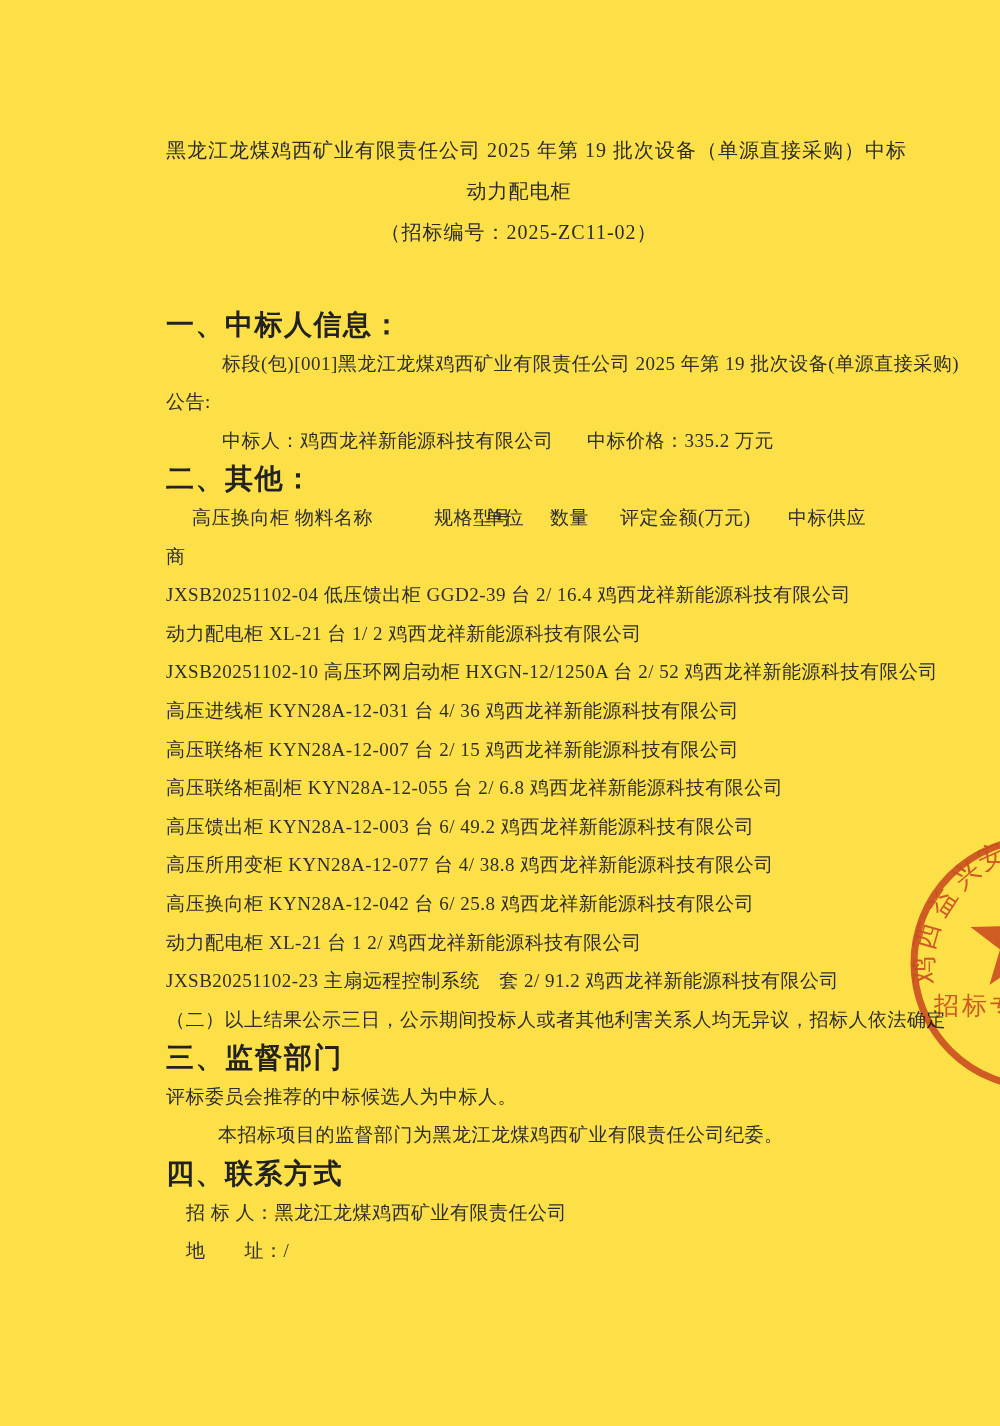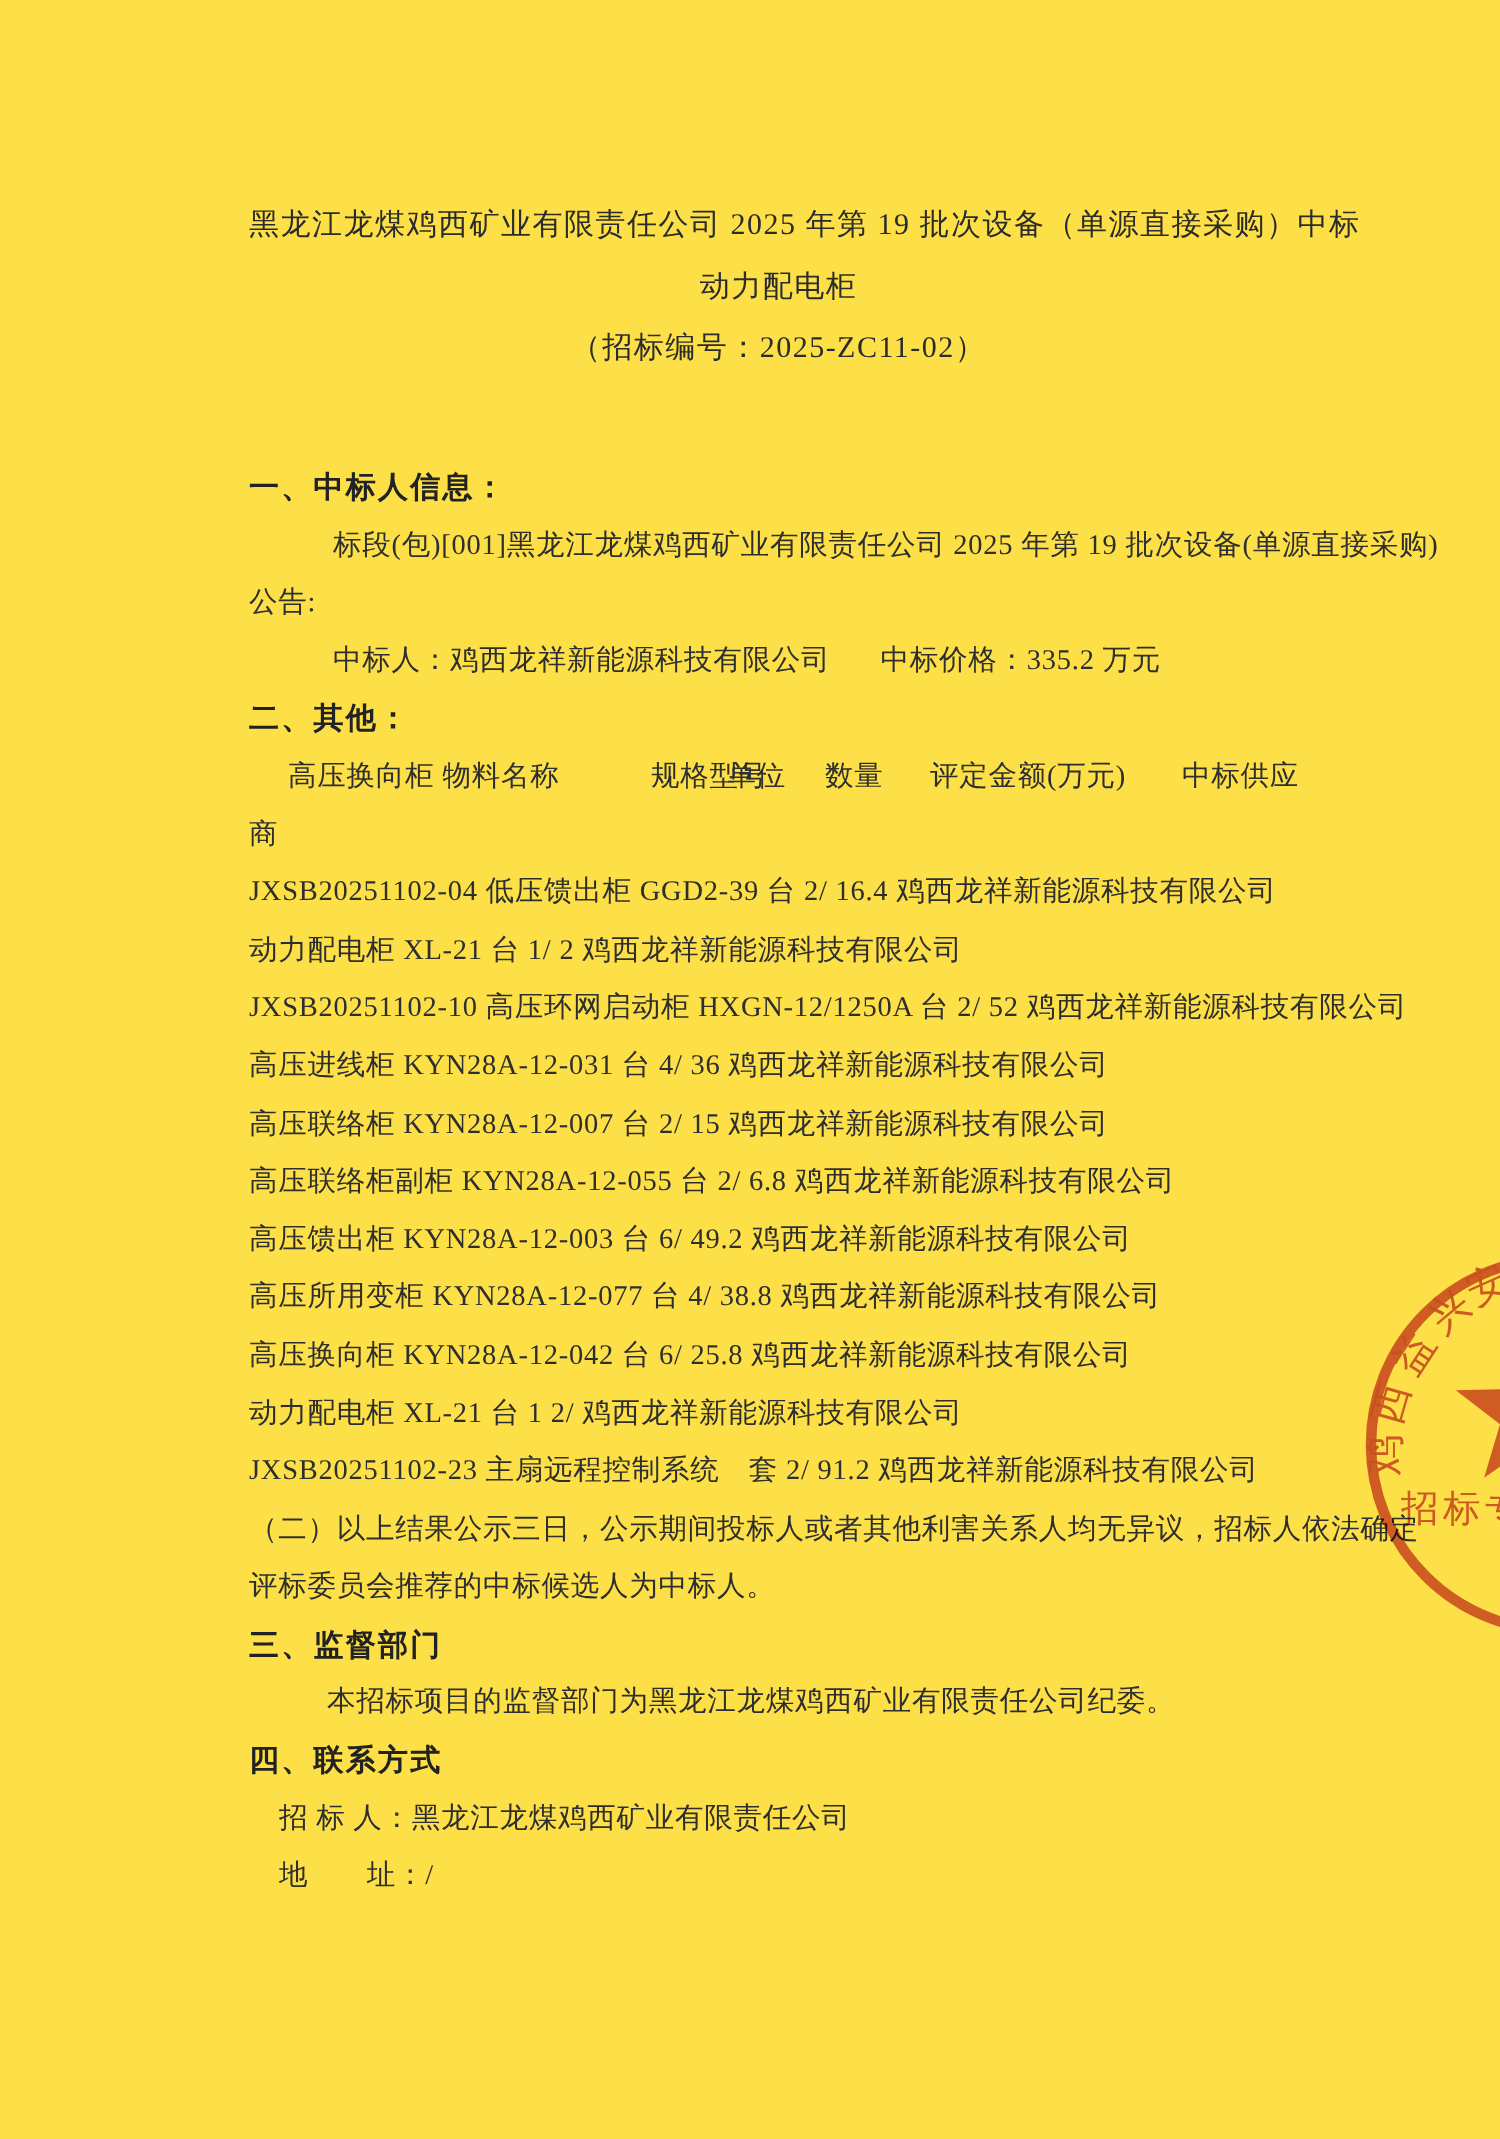--- a/index.html
+++ b/index.html
@@ -30,21 +30,21 @@
   .body-block {
     margin-top: 53px;
     font-size: 19px;
     line-height: 38.6px;
     letter-spacing: 0.5px;
   }
   .line { white-space: nowrap; }
   .heading {
     font-family: "Liberation Sans", "DejaVu Sans", sans-serif;
     font-weight: 700;
-    font-size: 20px;
+    font-size: 28px;
     letter-spacing: 1.5px;
     color: #222;
   }
   .ind56 { padding-left: 56px; }
   .ind52 { padding-left: 52px; }
   .ind20 { padding-left: 20px; }
   .winner-row { position: relative; height: 38.6px; }
   .winner-row .w1 { position: absolute; left: 56px; top: 0; }
   .winner-row .w2 { position: absolute; left: 421px; top: 0; }
   .header-row { position: relative; height: 38.6px; }
@@ -109,23 +109,23 @@
       <div class="line">高压进线柜 KYN28A-12-031 台 4/ 36 鸡西龙祥新能源科技有限公司</div>
       <div class="line">高压联络柜 KYN28A-12-007 台 2/ 15 鸡西龙祥新能源科技有限公司</div>
       <div class="line">高压联络柜副柜 KYN28A-12-055 台 2/ 6.8 鸡西龙祥新能源科技有限公司</div>
       <div class="line">高压馈出柜 KYN28A-12-003 台 6/ 49.2 鸡西龙祥新能源科技有限公司</div>
       <div class="line">高压所用变柜 KYN28A-12-077 台 4/ 38.8 鸡西龙祥新能源科技有限公司</div>
       <div class="line">高压换向柜 KYN28A-12-042 台 6/ 25.8 鸡西龙祥新能源科技有限公司</div>
       <div class="line">动力配电柜 XL-21 台 1 2/ 鸡西龙祥新能源科技有限公司</div>
       <div class="line">JXSB20251102-23 主扇远程控制系统　套 2/ 91.2 鸡西龙祥新能源科技有限公司</div>
 
       <div class="line">（二）以上结果公示三日，公示期间投标人或者其他利害关系人均无异议，招标人依法确定</div>
+      <div class="line heading">三、监督部门</div>
+
       <div class="line">评标委员会推荐的中标候选人为中标人。</div>
-
-      <div class="line heading">三、监督部门</div>
       <div class="line ind52">本招标项目的监督部门为黑龙江龙煤鸡西矿业有限责任公司纪委。</div>
 
       <div class="line heading">四、联系方式</div>
       <div class="line ind20">招 标 人：黑龙江龙煤鸡西矿业有限责任公司</div>
       <div class="line ind20">地　　址：/</div>
 
     </div>
   </div>
 
   <div class="stamp-wrap">

